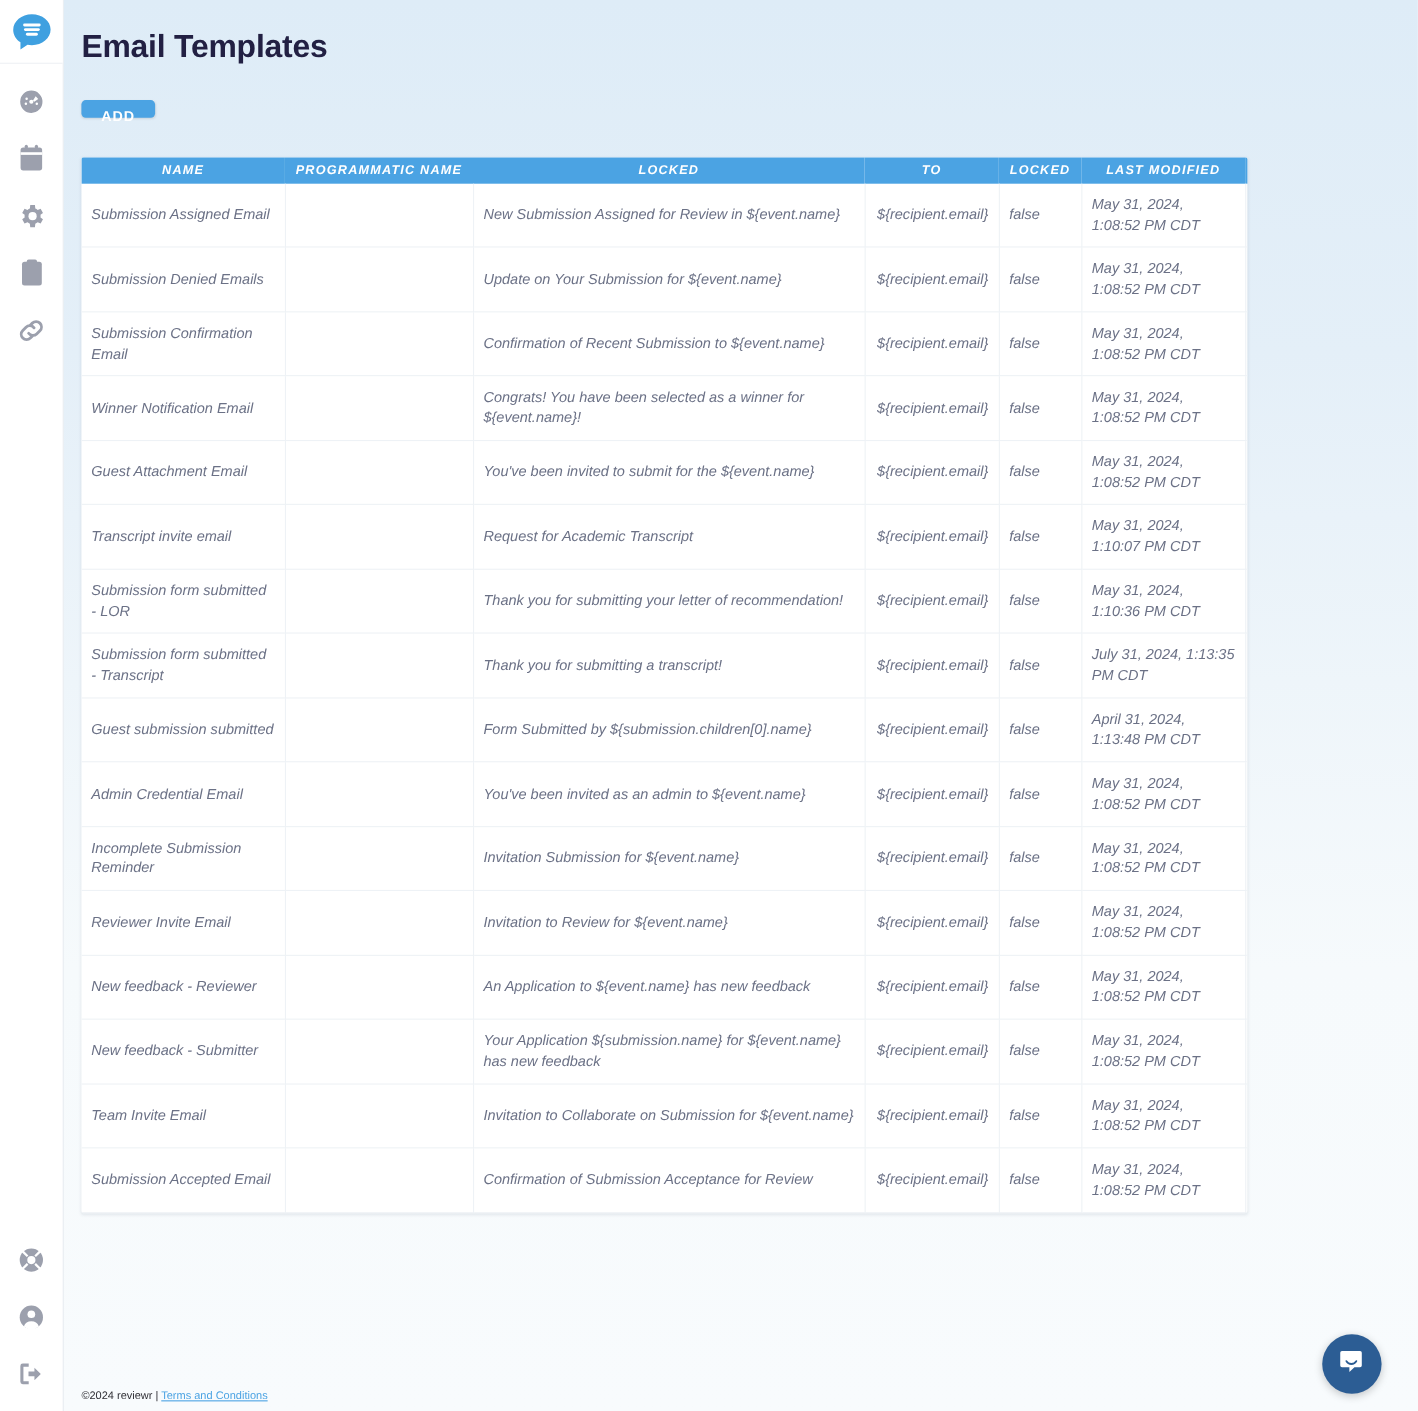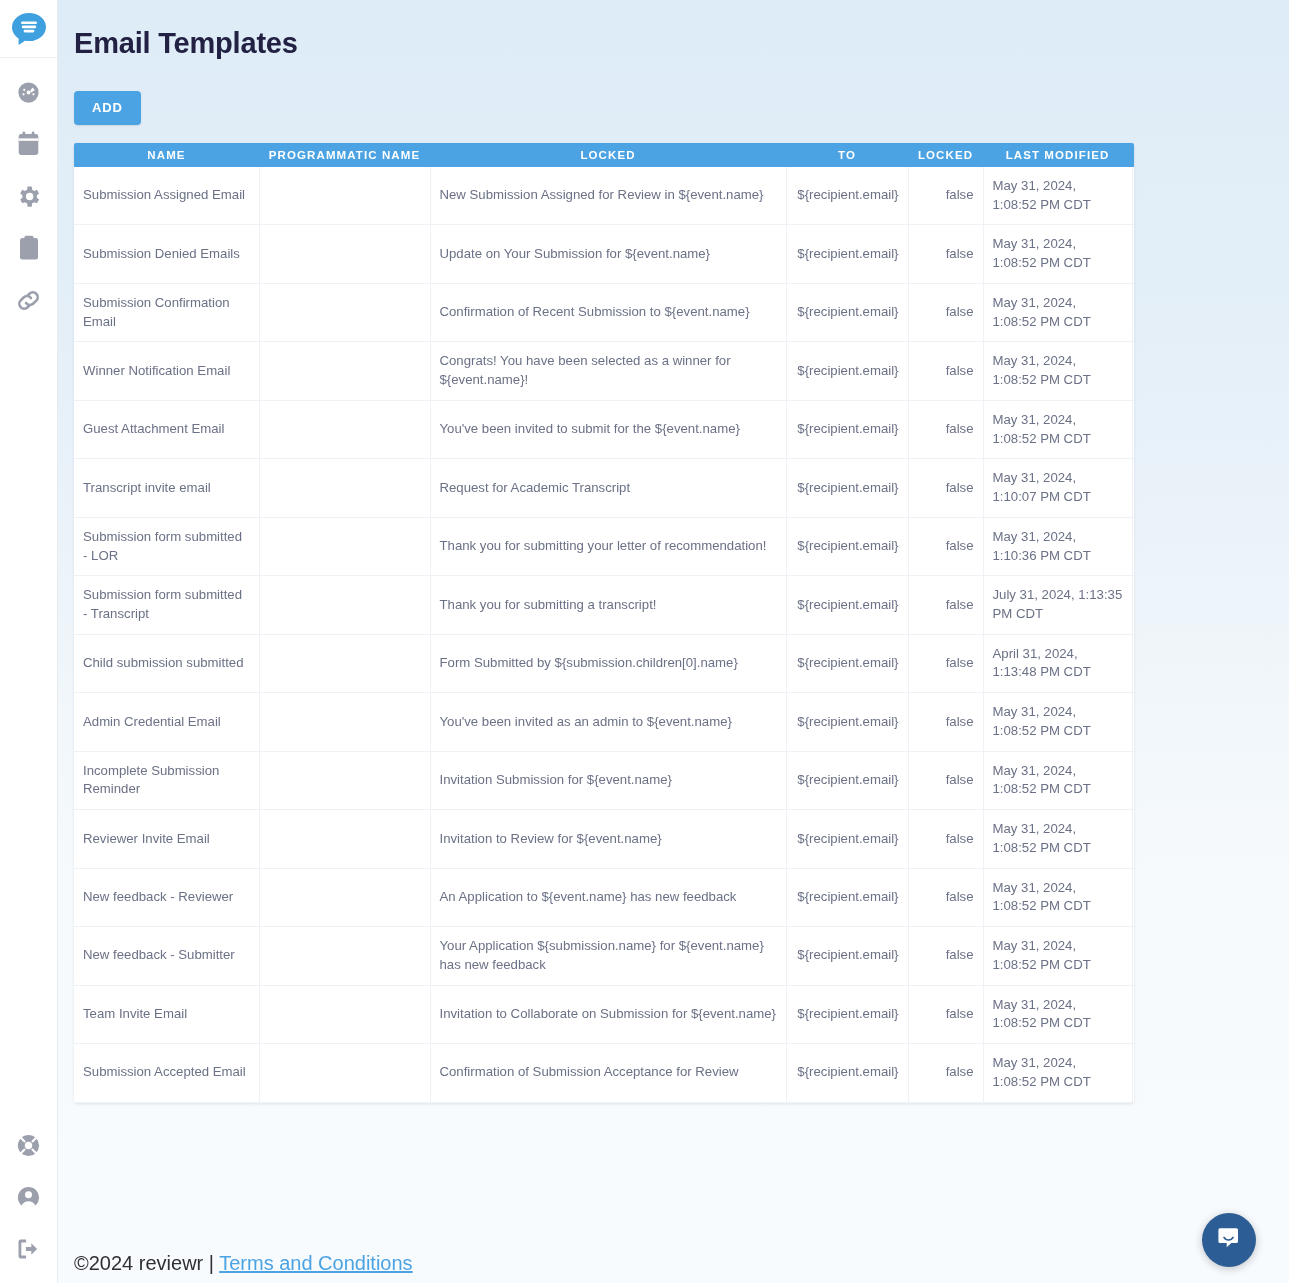--- a/index.html
+++ b/index.html
@@ -71,39 +71,40 @@
     color: #222043;
   }
   .add-button {
     position: absolute;
     left: 33px; top: 91px;
     background: #4ba3e3;
     color: #ffffff;
     border: none;
     border-radius: 4px;
     padding: 0 18px;
-    height: 34px;
+    height: 16px;
     line-height: 30px;
     font-size: 13px;
     font-weight: 700;
     letter-spacing: 0.9px;
     font-family: "Liberation Sans", sans-serif;
     cursor: pointer;
     box-shadow: 0 1px 2px rgba(0,0,0,0.10);
   }
 
   
   .table-wrap {
     position: absolute;
     left: 33px; top: 143px;
     width: 1060px;
     background: #ffffff;
     box-shadow: 0 1px 3px rgba(30,50,80,0.10);
     border-radius: 2px;
     overflow: hidden;
+    font-style: italic;
   }
   table.tpl {
     width: 1171px;
     border-collapse: collapse;
     table-layout: fixed;
   }
   table.tpl thead th {
     background: #4ba3e3;
     color: #ffffff;
     font-size: 11.5px;
@@ -123,21 +124,21 @@
     padding: 10px 9px;
     vertical-align: middle;
     line-height: 1.42;
   }
   table.tpl tbody tr td:last-child { border-right: none; }
   table.tpl tbody tr:first-child td { border-top: none; }
   td.c-name      { width: 185px; padding-left: 9px; }
   td.c-prog      { width: 171px; }
   td.c-subject   { width: 356px; padding-left: 11px; }
   td.c-to        { width: 122px; text-align: right; }
-  td.c-locked    { width: 75px; text-align: right; }
+  td.c-locked    { width: 75px; }
   td.c-modified  { width: 149px; }
   td.c-actions   { width: 113px; text-align: center; white-space: nowrap; }
   th.h-name      { width: 185px; }
   th.h-prog      { width: 171px; }
   th.h-subject   { width: 356px; }
   th.h-to        { width: 122px; }
   th.h-locked    { width: 75px; }
   th.h-modified  { width: 149px; }
   th.h-actions   { width: 113px; }
 
@@ -148,21 +149,21 @@
     line-height: 0;
   }
   .icon-btn.edit { margin-right: 26px; }
   .icon-btn svg { display:block; }
 
   
   .footer {
     position: absolute;
     left: 33px;
     bottom: 8px;
-    font-size: 20px;
+    font-size: 10px;
     color: #2f2f35;
     font-family: "Liberation Sans", sans-serif;
   }
   .footer a {
     color: #4ba3e3;
     text-decoration: underline;
   }
 
   
   .chat-widget {
@@ -428,21 +429,21 @@
                     <path d="M4 5.2h9.4"></path>
                     <path d="M4 5.2v13.6h13.6v-8"></path>
                     <path d="M16.4 3.4l4.2 4.2-7.6 7.6-4.9.7.7-4.9z" fill="#3f9ae0" stroke="#3f9ae0"></path>
                   </svg></span><span class="icon-btn del"><svg width="18" height="20" viewBox="0 0 20 22" fill="#3f9ae0">
                     <rect x="7.2" y="0.6" width="5.6" height="2.3" rx="0.7"></rect>
                     <rect x="1.6" y="3.4" width="16.8" height="2.6" rx="1"></rect>
                     <path d="M3.6 7.2h12.8l-1 12.1a2 2 0 01-2 1.8H6.6a2 2 0 01-2-1.8z"></path>
                   </svg></span></td>
             </tr>
             <tr>
-              <td class="c-name">Child submission submitted</td>
+              <td class="c-name">Guest submission submitted</td>
               <td class="c-prog"></td>
               <td class="c-subject">Form Submitted by ${submission.children[0].name}</td>
               <td class="c-to">${recipient.email}</td>
               <td class="c-locked">false</td>
               <td class="c-modified">April 31, 2024, 1:13:48 PM CDT</td>
               <td class="c-actions"><span class="icon-btn edit"><svg width="19" height="19" viewBox="0 0 24 24" fill="none" stroke="#3f9ae0" stroke-width="2" stroke-linecap="round" stroke-linejoin="round">
                     <path d="M4 5.2h9.4"></path>
                     <path d="M4 5.2v13.6h13.6v-8"></path>
                     <path d="M16.4 3.4l4.2 4.2-7.6 7.6-4.9.7.7-4.9z" fill="#3f9ae0" stroke="#3f9ae0"></path>
                   </svg></span><span class="icon-btn del"><svg width="18" height="20" viewBox="0 0 20 22" fill="#3f9ae0">

